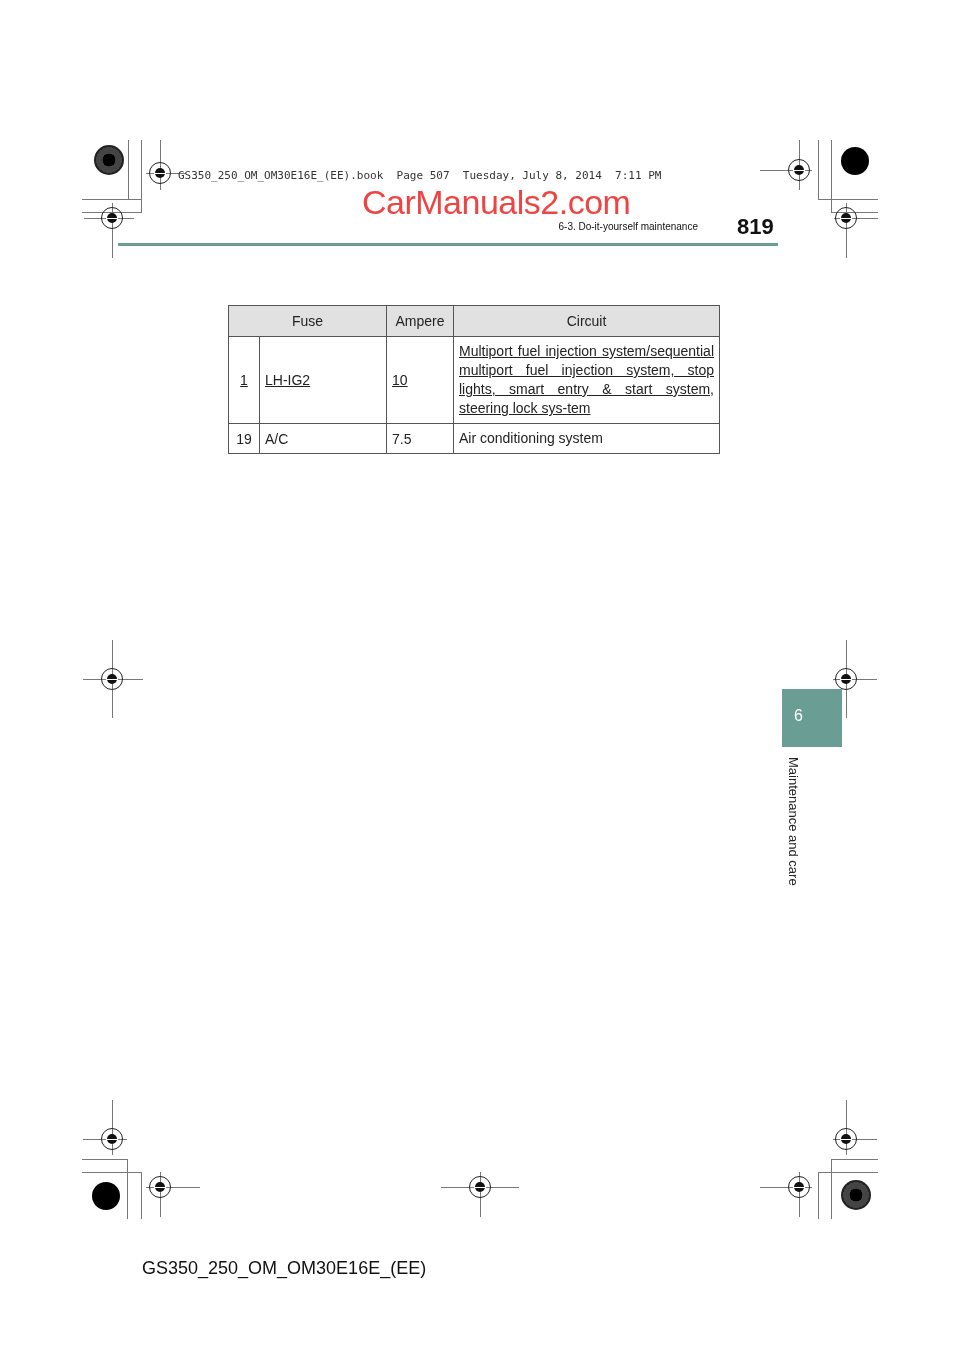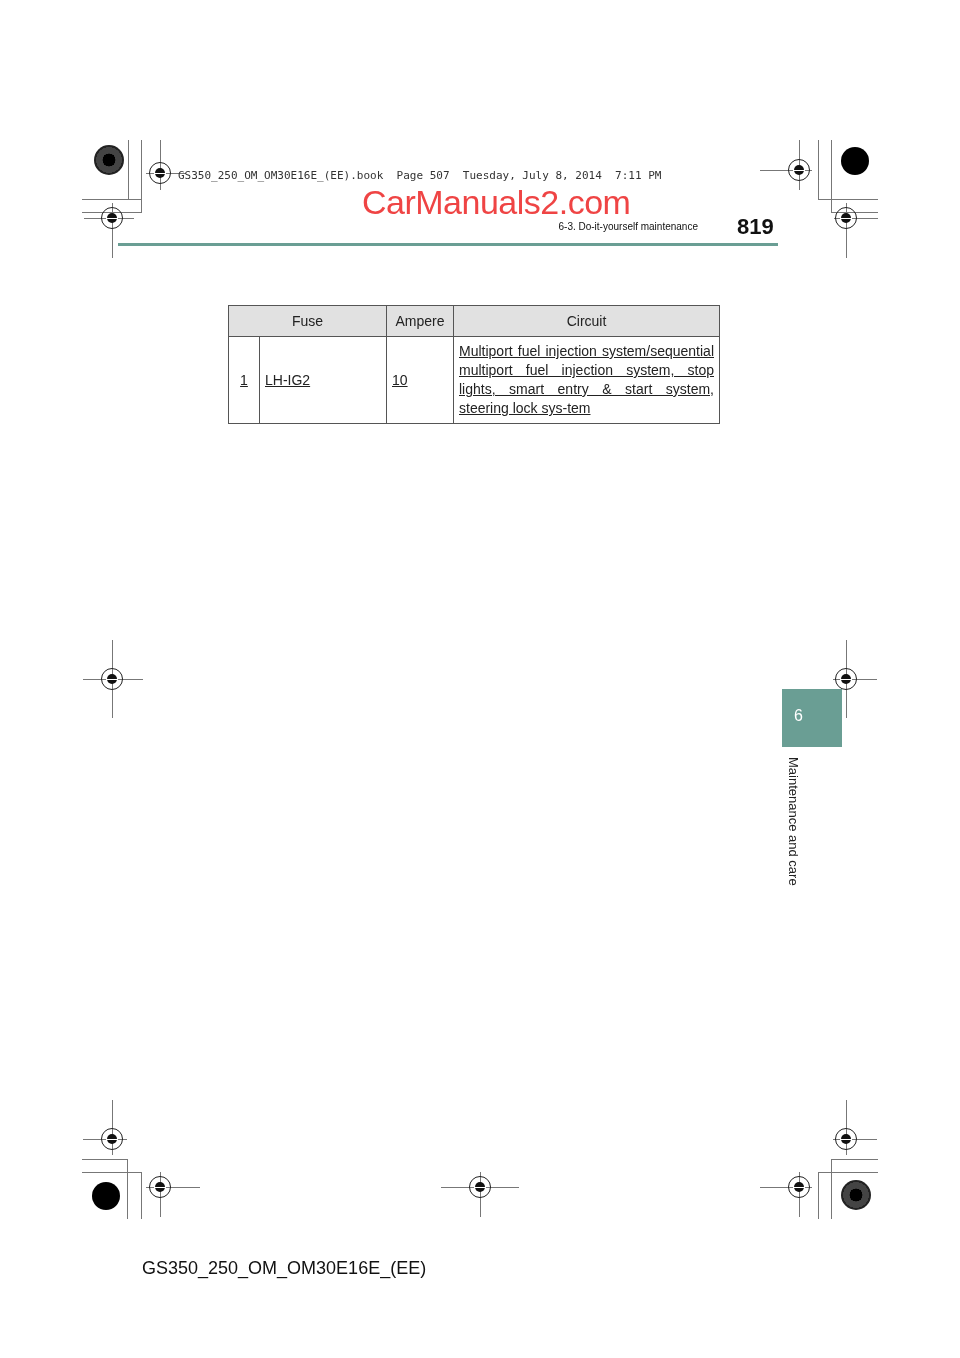--- a/index.html
+++ b/index.html
@@ -71,20 +71,26 @@
       <th>Circuit</th>
     </tr>
   </thead>
   <tbody>
     <tr class="tall">
       <td class="num">1</td>
       <td class="name">LH-IG2</td>
       <td class="amp">10</td>
       <td class="circ">Multiport fuel injection system/sequential multiport fuel injection system, stop lights, smart entry &amp; start system, steering lock sys-tem</td>
     </tr>
+    <tr>
+      <td class="num">19</td>
+      <td class="name">A/C</td>
+      <td class="amp">7.5</td>
+      <td class="circ">Air conditioning system</td>
+    </tr>
   </tbody>
 </table>
 
 <div class="line-h" style="left:83px;top:679px;width:60px;"></div>
 <div class="line-v" style="left:112px;top:640px;height:78px;"></div>
 <div class="reg" style="left:101px;top:668px;"></div>
 
 <div class="line-h" style="left:833px;top:679px;width:44px;"></div>
 <div class="line-v" style="left:846px;top:640px;height:78px;"></div>
 <div class="reg" style="left:835px;top:668px;"></div>

